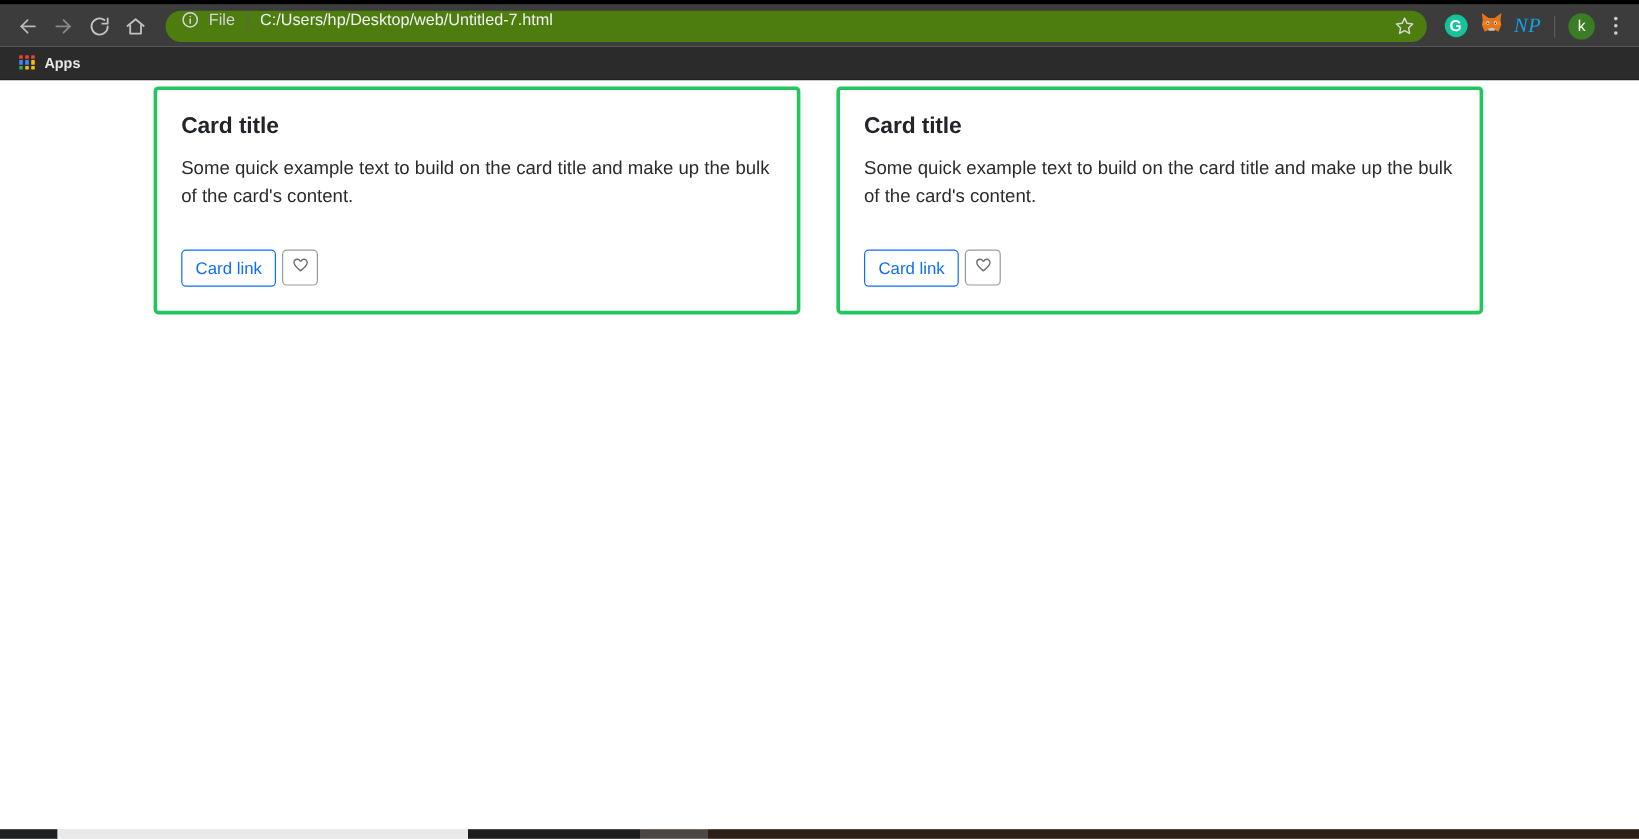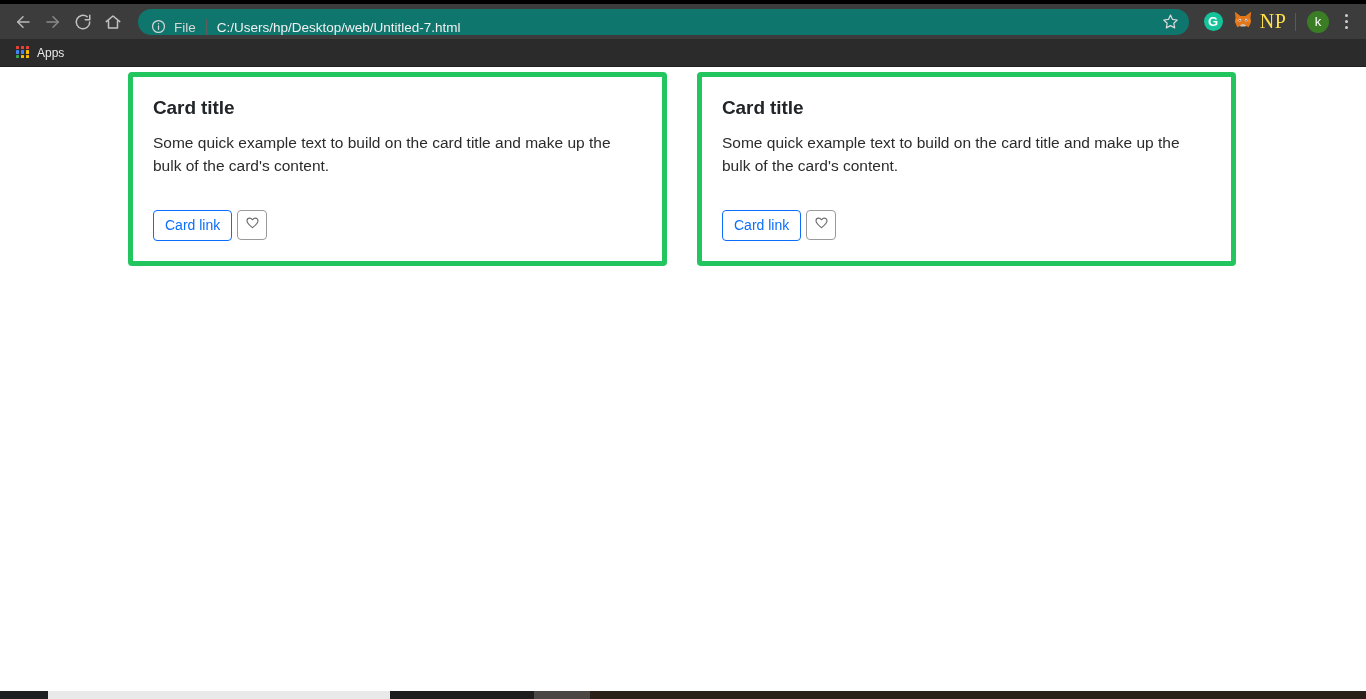--- a/index.html
+++ b/index.html
@@ -41,26 +41,26 @@
     align-items: center;
     justify-content: center;
     border-radius: 50%;
     flex: 0 0 auto;
   }
   .nav-btn svg { display: block; }
 
   .omnibox {
     flex: 1 1 auto;
     height: 26px;
-    background: #0f766e;
+    background: #4d7c0f;
     border-radius: 13px;
     margin-left: 10px;
     margin-right: 4px;
     display: flex;
-    align-items: flex-end;
+    align-items: flex-start;
     padding: 0 6px 0 12px;
     box-sizing: border-box;
     min-width: 0;
   }
   .info-icon {
     width: 16px;
     height: 16px;
     flex: 0 0 auto;
     display: flex;
     align-items: center;
@@ -118,24 +118,25 @@
     background: #15c39a;
     color: #ffffff;
     font-size: 13px;
     font-weight: bold;
     display: flex;
     align-items: center;
     justify-content: center;
     line-height: 1;
   }
   .np-icon {
-    color: #fde047;
-    font-size: 20px;
+    color: #0ea5e9;
+    font-size: 17px;
     letter-spacing: 0.5px;
     font-family: "Liberation Serif", serif;
+    font-style: italic;
   }
   .chrome-divider {
     width: 1px;
     height: 18px;
     background: #5a5a5a;
     margin: 0 6px;
     flex: 0 0 auto;
   }
   .profile-avatar {
     width: 22px;
@@ -174,20 +175,21 @@
     align-items: center;
     padding-left: 10px;
     box-sizing: border-box;
     border-bottom: 1px solid #1f1f1f;
   }
   .bookmark-item {
     display: flex;
     gap: 8px;
     padding: 3px 6px;
     border-radius: 4px;
+    font-weight: bold;
   }
   .apps-grid {
     width: 13px;
     height: 13px;
     display: grid;
     grid-template-columns: repeat(3, 1fr);
     grid-template-rows: repeat(3, 1fr);
     gap: 1.5px;
   }
   .apps-grid i { display: block; border-radius: 0.5px; }
@@ -209,21 +211,21 @@
   .card-row {
     display: flex;
     gap: 30px;
     padding-top: 5px;
     padding-left: 128px;
   }
   .card {
     width: 539px;
     box-sizing: border-box;
     background: #ffffff;
-    border: 5px solid #22c55e;
+    border: 3px solid #22c55e;
     border-radius: 4px;
     padding: 20px;
   }
   .card-title {
     font-size: 19px;
     font-weight: bold;
     color: #212529;
     margin: 0 0 12px 0;
     letter-spacing: -0.1px;
   }

